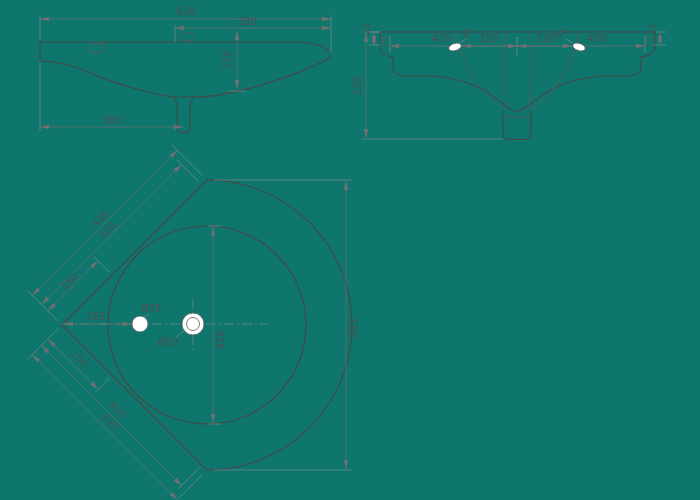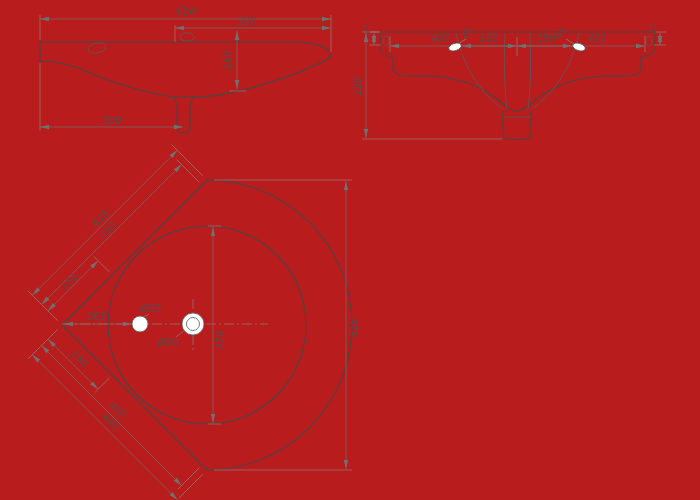--- a/index.html
+++ b/index.html
@@ -1,16 +1,16 @@
 <!DOCTYPE html>
 <html><head>
 <meta charset="utf-8">
 <style>
   html,body{margin:0;padding:0;background:#ffffff;}
-  .sheet{width:700px;height:500px;background:#b91c1c;position:relative;overflow:hidden;font-style:italic;}
+  .sheet{width:700px;height:500px;background:#0f766e;position:relative;overflow:hidden;}
   svg{display:block;}
   .outline{fill:none;stroke:#474747;stroke-width:1.1;stroke-linejoin:round;stroke-linecap:round;}
   .thin{fill:none;stroke:#5a5a5a;stroke-width:0.8;}
   .fw{fill:#ffffff;}
   .dim{fill:none;stroke:#707070;stroke-width:0.7;marker-start:url(#arr-s);marker-end:url(#arr-e);}
   .ext{fill:none;stroke:#8f8f8f;stroke-width:0.6;}
   .cl{fill:none;stroke:#8f8f8f;stroke-width:0.6;stroke-dasharray:10 3 2 3;}
   .dtxt{font-family:"DejaVu Sans",sans-serif;font-size:10px;fill:#4f4f4f;text-anchor:middle;}
   .small{font-size:8.5px;}
 </style>

